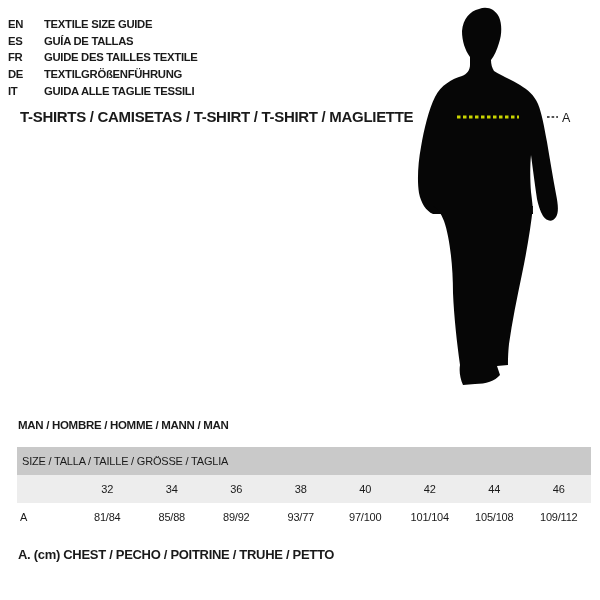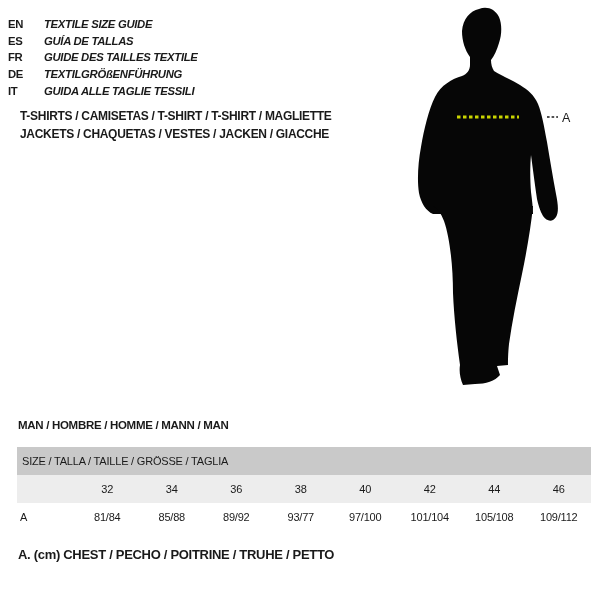--- a/index.html
+++ b/index.html
@@ -6,25 +6,25 @@
   html,body { background:#ffffff; }
   body { font-family:"Liberation Sans", sans-serif; color:#1a1a1a; }
   .canvas {
     position:relative; width:600px; height:600px; background:#ffffff; overflow:hidden;
   }
 
   
   .lang-block { position:absolute; left:8px; top:16px; }
   .lang-row { display:flex; height:16.6px; align-items:center; }
   .lang-code { width:36px; font-size:11.3px; font-weight:bold; letter-spacing:-0.3px; }
-  .lang-label { font-size:11.3px; font-weight:bold; letter-spacing:-0.3px; white-space:nowrap;font-style:italic; }
+  .lang-label { font-size:11.3px; font-weight:bold; letter-spacing:-0.3px; white-space:nowrap; }
 
   
   .categories { position:absolute; left:20px; top:108px; }
-  .category-line { font-size:12px; font-weight:bold; letter-spacing:-0.3px; line-height:17.5px; white-space:nowrap; }
+  .category-line { font-size:15px; font-weight:bold; letter-spacing:-0.3px; line-height:17.5px; white-space:nowrap; }
 
   
   .figure-wrap { position:absolute; left:400px; top:0; width:200px; height:410px; }
 
   
   .section-title { position:absolute; left:18px; top:419px; font-size:11.5px; font-weight:bold; letter-spacing:-0.3px; }
 
   
   .size-table { position:absolute; left:17px; top:447px; width:574px; border-collapse:collapse; table-layout:fixed; }
   .size-table col.label-col { width:58px; }
@@ -59,21 +59,20 @@
       <span class="lang-label">TEXTILGRÖßENFÜHRUNG</span>
     </div>
     <div class="lang-row">
       <span class="lang-code">IT</span>
       <span class="lang-label">GUIDA ALLE TAGLIE TESSILI</span>
     </div>
   </div>
 
   <div class="categories">
     <div class="category-line">T-SHIRTS / CAMISETAS / T-SHIRT / T-SHIRT / MAGLIETTE</div>
-    <div class="category-line">JACKETS / CHAQUETAS / VESTES / JACKEN / GIACCHE</div>
   </div>
 
   <div class="figure-wrap">
     <svg width="200" height="410" viewBox="0 0 200 410" xmlns="http://www.w3.org/2000/svg">
       <g fill="#060606">
 
         <path d="M 79 9
                  C 87 6, 95 9, 99 17
                  C 102 24, 102 34, 99 43
                  C 97 50, 94 56, 91 60

